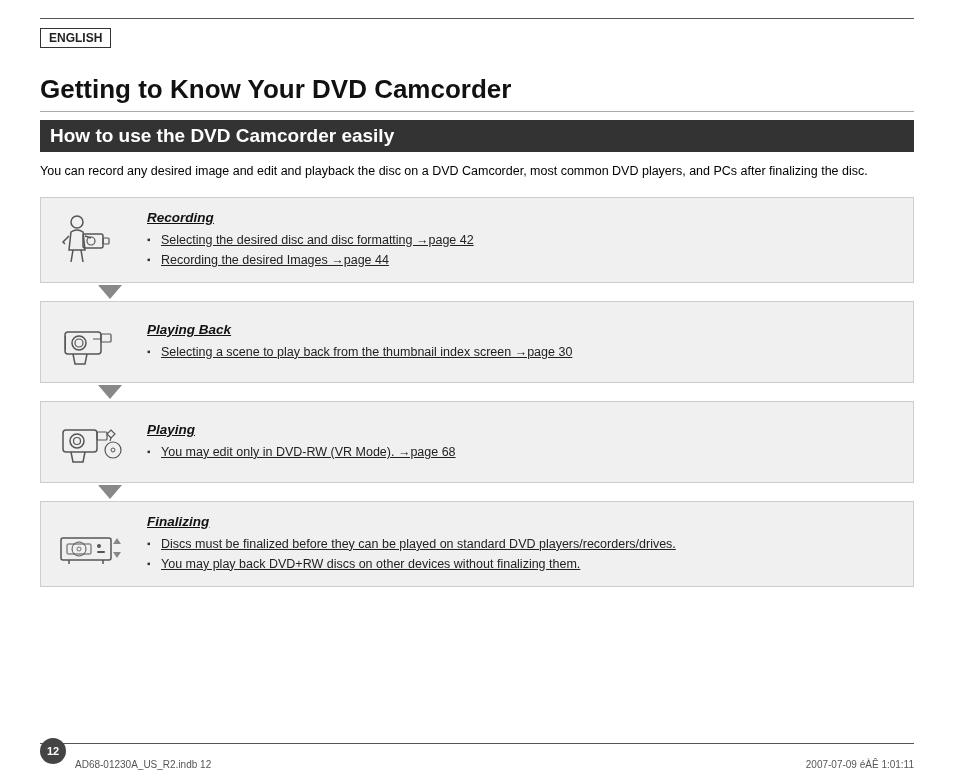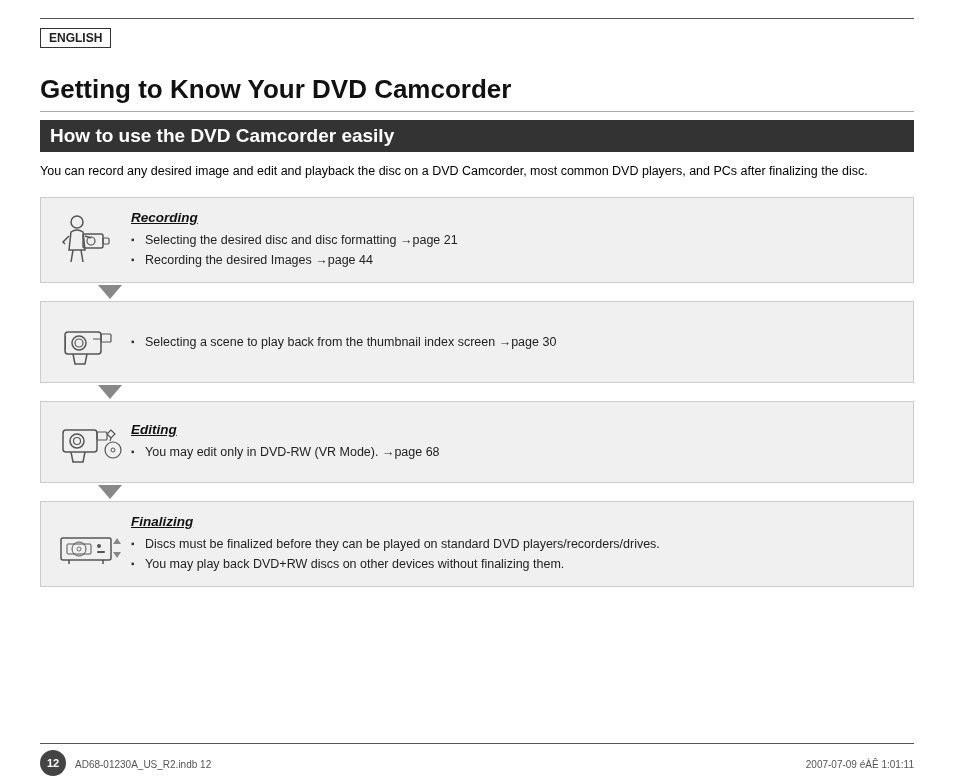--- a/index.html
+++ b/index.html
@@ -111,22 +111,23 @@
       border-top: 14px solid #888;
     }
 
     
     .card {
       display: flex;
       align-items: center;
       background: #f0f0f0;
       border: 1px solid #ccc;
       padding: 12px 14px;
-      gap: 4px;
+      gap: 20px;
       min-height: 72px;
+      text-decoration: underline;
     }
 
     
     .card-icon {
       width: 72px;
       height: 56px;
       flex-shrink: 0;
       display: flex;
       align-items: center;
       justify-content: center;
@@ -170,21 +171,21 @@
       position: absolute;
       left: 0;
       color: #333;
       font-size: 10px;
       top: 2px;
     }
 
     
     .page-number {
       position: absolute;
-      bottom: 8px;
+      bottom: 20px;
       left: 40px;
       width: 26px;
       height: 26px;
       background: #444;
       border-radius: 50%;
       color: #fff;
       font-size: 11px;
       font-weight: bold;
       display: flex;
       align-items: center;
@@ -253,21 +254,21 @@
 
             <circle cx="36" cy="29" r="4" fill="none" stroke="#555" stroke-width="1.2"></circle>
 
             <line x1="18" y1="38" x2="16" y2="50" stroke="#555" stroke-width="1.5"></line>
             <line x1="26" y1="38" x2="28" y2="50" stroke="#555" stroke-width="1.5"></line>
           </svg>
         </div>
         <div class="card-body">
           <div class="card-title">Recording</div>
           <ul class="card-items">
-            <li>Selecting the desired disc and disc formatting →page 21</li>
+            <li>Selecting the desired disc and disc formatting →page 42</li>
             <li>Recording the desired Images →page 44</li>
           </ul>
         </div>
       </div>
 
       <div class="arrow-down">
         <div class="arrow-down-shape"></div>
       </div>
 
       <div class="card">
@@ -282,20 +283,21 @@
             <rect x="46" y="20" width="10" height="8" rx="1" fill="none" stroke="#555" stroke-width="1.2"></rect>
 
             <rect x="10" y="22" width="1" height="14" fill="#555"></rect>
 
             <path d="M18 40 L20 50 L30 50 L32 40" fill="none" stroke="#555" stroke-width="1.5"></path>
 
             <line x1="38" y1="25" x2="46" y2="25" stroke="#555" stroke-width="1"></line>
           </svg>
         </div>
         <div class="card-body">
+          <div class="card-title">Playing Back</div>
           <ul class="card-items">
             <li>Selecting a scene to play back from the thumbnail index screen →page 30</li>
           </ul>
         </div>
       </div>
 
       <div class="arrow-down">
         <div class="arrow-down-shape"></div>
       </div>
 
@@ -310,21 +312,21 @@
             <path d="M16 38 L18 48 L28 48 L30 38" fill="none" stroke="#555" stroke-width="1.5"></path>
 
             <circle cx="58" cy="36" r="8" fill="none" stroke="#555" stroke-width="1.2"></circle>
             <circle cx="58" cy="36" r="2" fill="none" stroke="#555" stroke-width="1"></circle>
 
             <path d="M52 20 L56 16 L60 20 L56 24 Z" fill="none" stroke="#555" stroke-width="1.2"></path>
             <line x1="56" y1="24" x2="55" y2="27" stroke="#555" stroke-width="1.2"></line>
           </svg>
         </div>
         <div class="card-body">
-          <div class="card-title">Editing</div>
+          <div class="card-title">Playing</div>
           <ul class="card-items">
             <li>You may edit only in DVD-RW (VR Mode). →page 68</li>
           </ul>
         </div>
       </div>
 
       <div class="arrow-down">
         <div class="arrow-down-shape"></div>
       </div>
 

